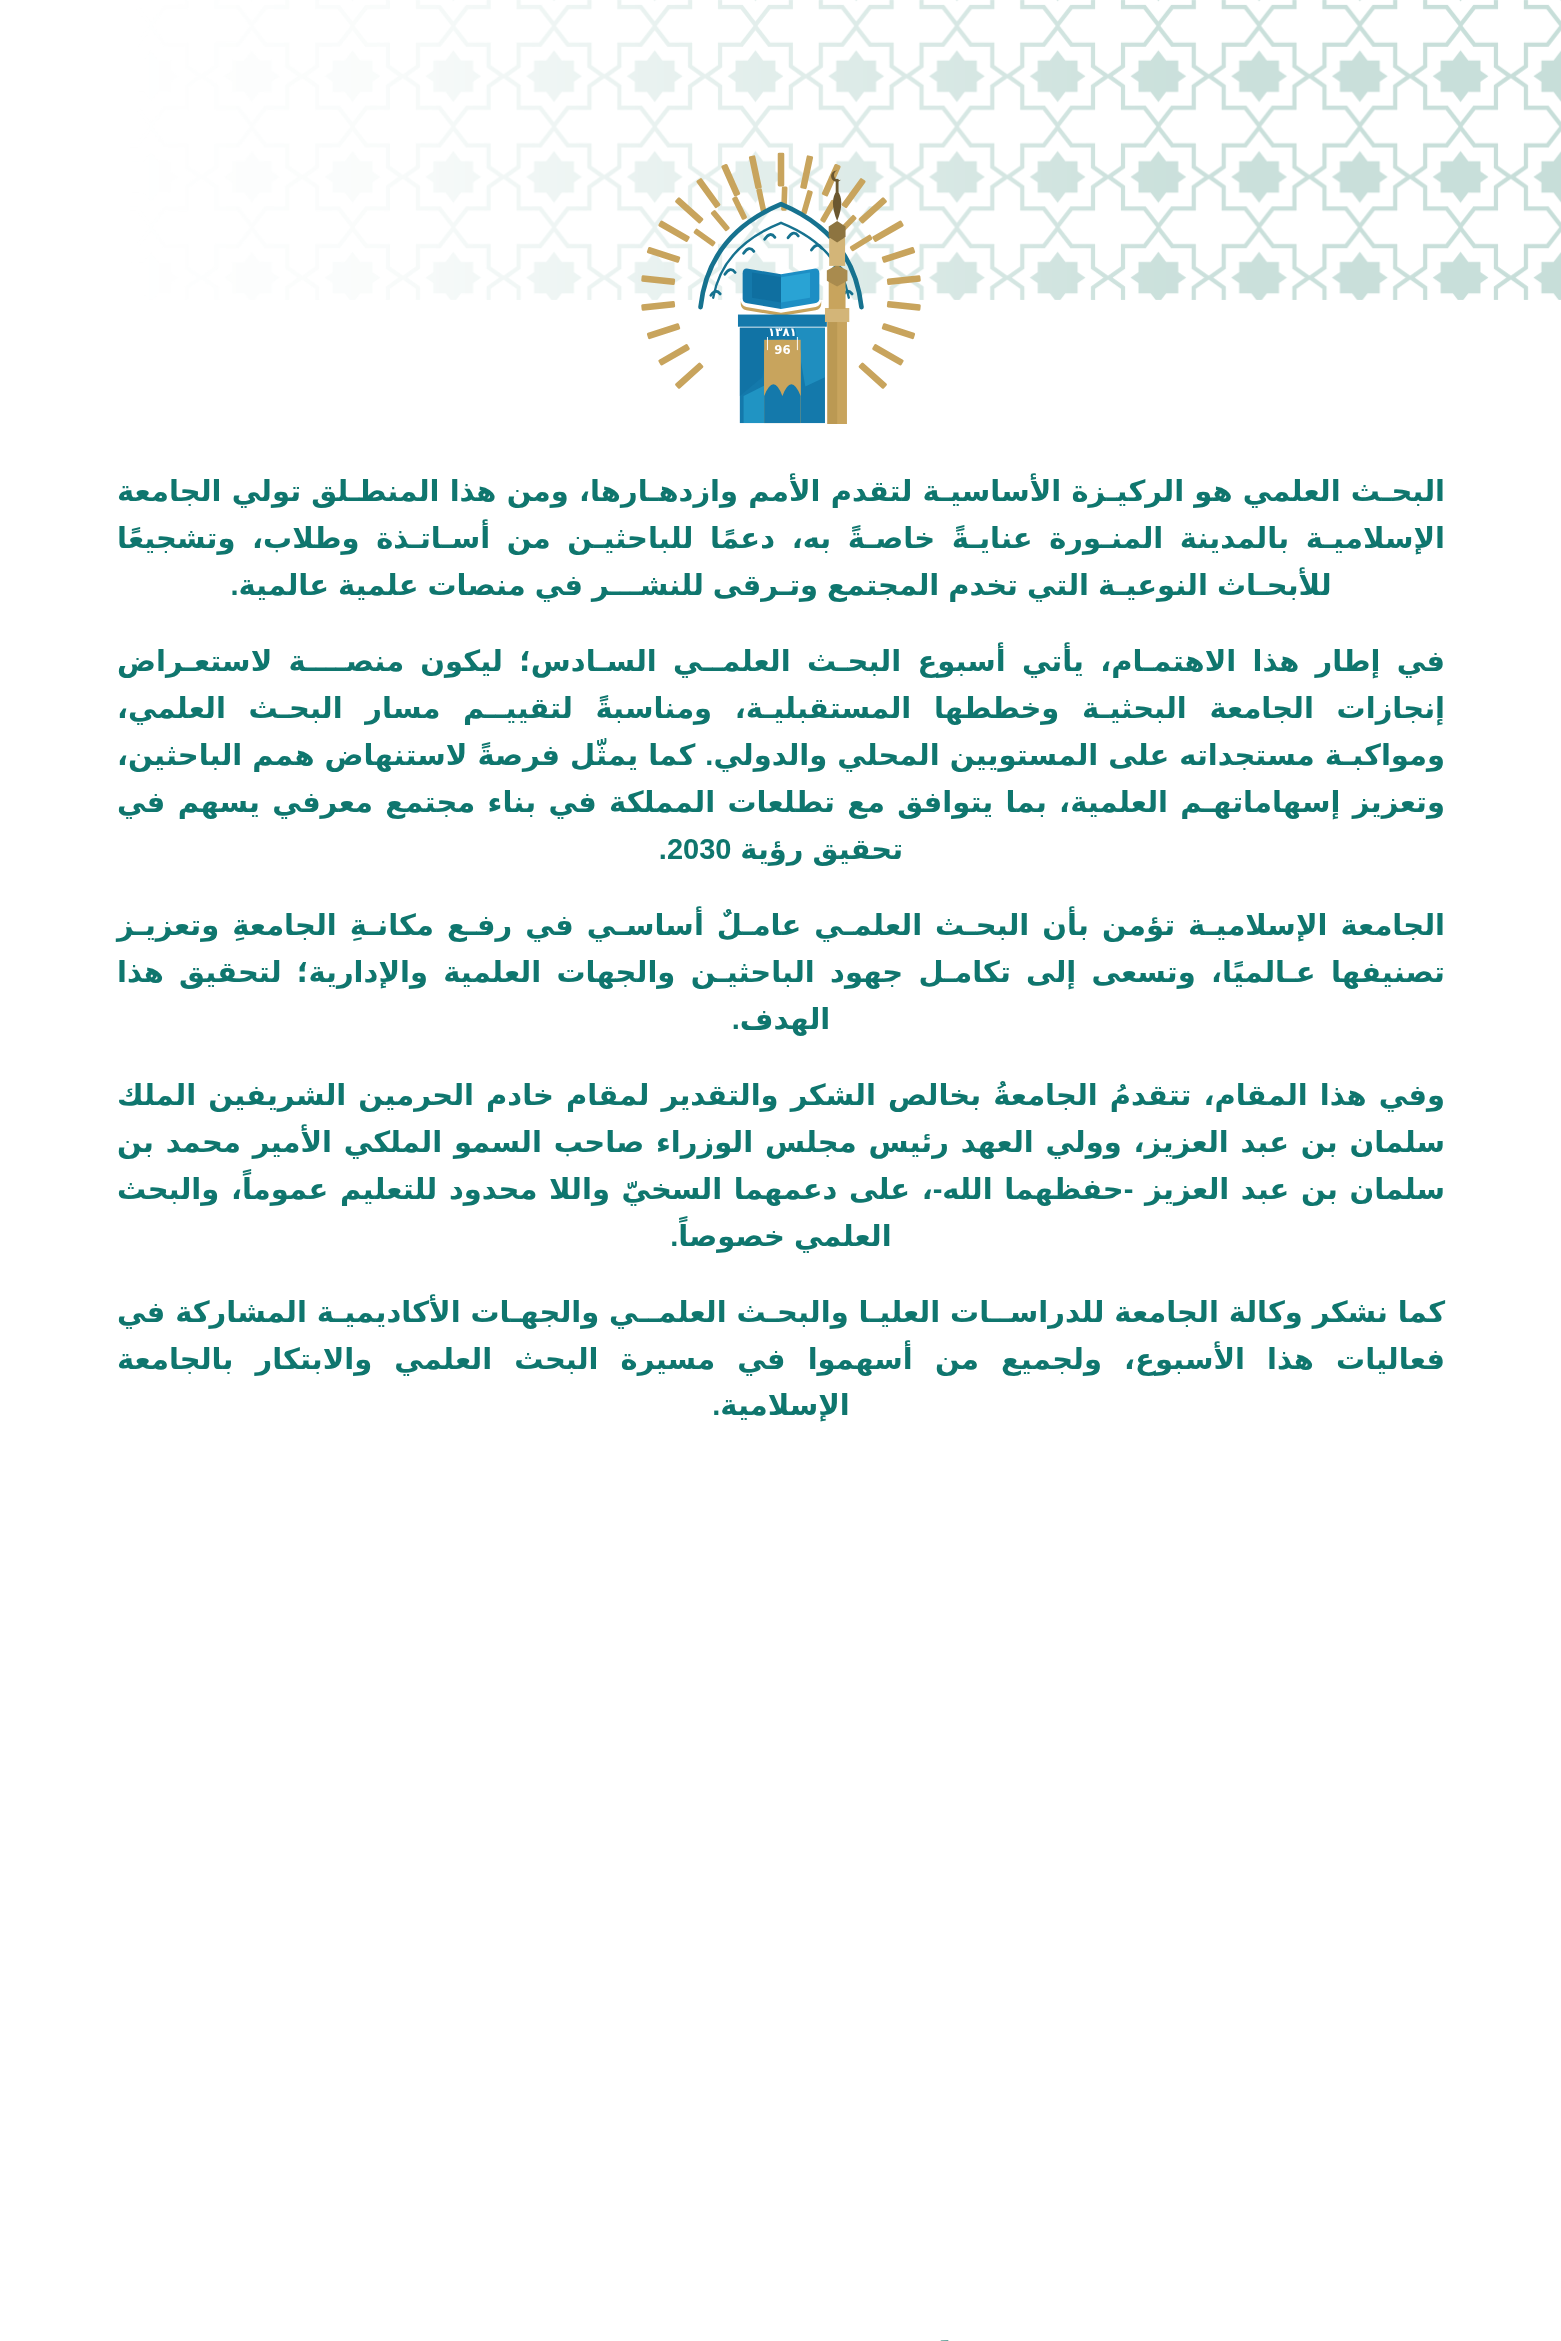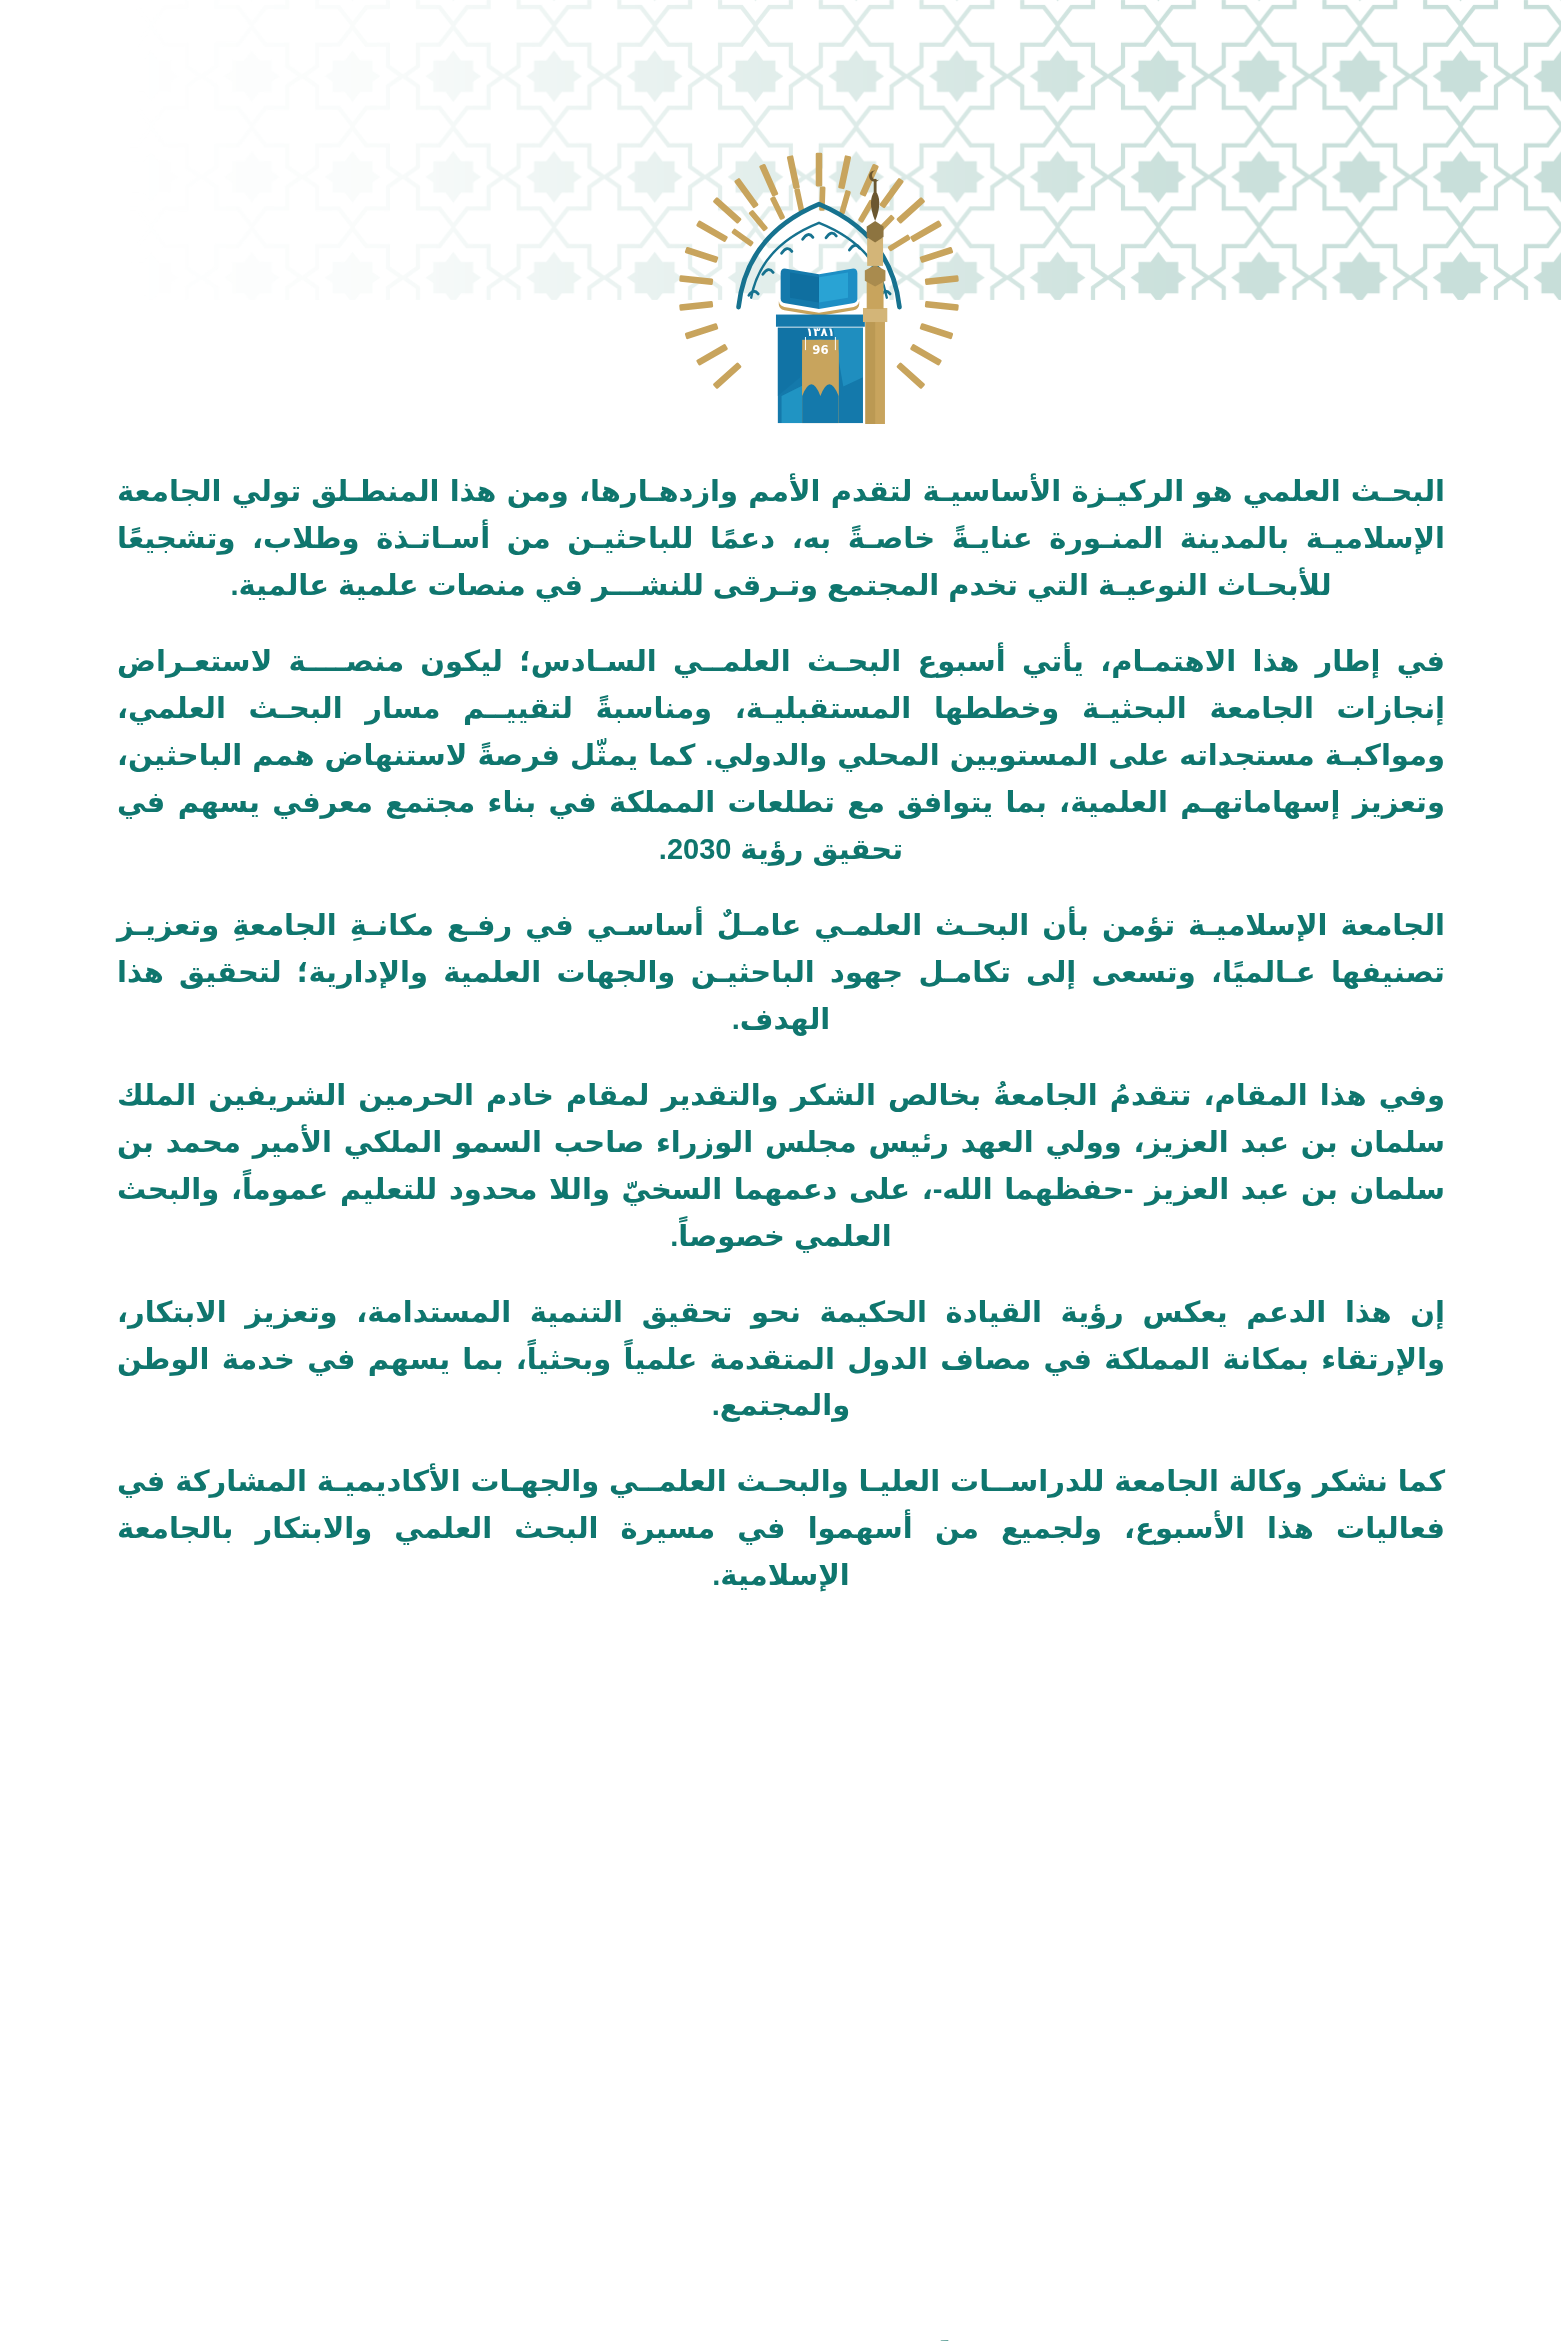--- a/index.html
+++ b/index.html
@@ -14,21 +14,21 @@
   
   .pattern-band{position:absolute;left:0;width:1562px;overflow:hidden;pointer-events:none;}
   .pattern-top{top:0;height:300px;}
   .pattern-top .fade{
     position:absolute;inset:0;
     -webkit-mask-image:linear-gradient(to left,rgba(0,0,0,1) 0%,rgba(0,0,0,.92) 26%,rgba(0,0,0,.45) 55%,rgba(0,0,0,.10) 76%,rgba(0,0,0,0) 92%);
     mask-image:linear-gradient(to left,rgba(0,0,0,1) 0%,rgba(0,0,0,.92) 26%,rgba(0,0,0,.45) 55%,rgba(0,0,0,.10) 76%,rgba(0,0,0,0) 92%);
   }
 
   
-  .logo-wrap{position:absolute;left:669px;top:134px;width:300px;height:290px;}
+  .logo-wrap{position:absolute;left:631px;top:134px;width:300px;height:290px;}
 
   
   .letter{
     position:absolute;left:0;top:468px;width:1562px;
     padding:0 117px;box-sizing:border-box;
     direction:rtl;text-align:justify;
   }
   .para{
     color:#0f766e;
     font-weight:bold;
@@ -179,21 +179,20 @@
         <path d="M440,78 a12,12 0 1 0 8,20 a9,9 0 1 1 -8,-20" fill="#6b5730"></path>
       </g>
     </svg>
   </div>
 
   <div class="letter">
     <p class="para">البحـث العلمي هو الركيـزة الأساسيـة لتقدم الأمم وازدهـارها، ومن هذا المنطـلق تولي الجامعة الإسلاميـة بالمدينة المنـورة عنايـةً خاصـةً به، دعمًا للباحثيـن من أسـاتـذة وطلاب، وتشجيعًا للأبحـاث النوعيـة التي تخدم المجتمع وتـرقى للنشـــر في منصات علمية عالمية.</p>
     <p class="para">في إطار هذا الاهتمـام، يأتي أسبوع البحـث العلمــي السـادس؛ ليكون منصــــة لاستعـراض إنجازات الجامعة البحثيـة وخططها المستقبليـة، ومناسبةً لتقييــم مسار البحـث العلمي، ومواكبـة مستجداته على المستويين المحلي والدولي. كما يمثّل فرصةً لاستنهاض همم الباحثين، وتعزيز إسهاماتهـم العلمية، بما يتوافق مع تطلعات المملكة في بناء مجتمع معرفي يسهم في تحقيق رؤية 2030.</p>
     <p class="para">الجامعة الإسلاميـة تؤمن بأن البحـث العلمـي عامـلٌ أساسـي في رفـع مكانـةِ الجامعةِ وتعزيـز تصنيفها عـالميًا، وتسعى إلى تكامـل جهود الباحثيـن والجهات العلمية والإدارية؛ لتحقيق هذا الهدف.</p>
     <p class="para">وفي هذا المقام، تتقدمُ الجامعةُ بخالص الشكر والتقدير لمقام خادم الحرمين الشريفين الملك سلمان بن عبد العزيز، وولي العهد رئيس مجلس الوزراء صاحب السمو الملكي الأمير محمد بن سلمان بن عبد العزيز -حفظهما الله-، على دعمهما السخيّ واللا محدود للتعليم عموماً، والبحث العلمي خصوصاً.</p>
-    <p class="para">إن هذا الدعم يعكس رؤية القيادة الحكيمة نحو تحقيق التنمية المستدامة، وتعزيز الابتكار، والإرتقاء بمكانة المملكة في مصاف الدول المتقدمة علمياً وبحثياً، بما يسهم في خدمة الوطن والمجتمع.</p>
     <p class="para">كما نشكر وكالة الجامعة للدراســات العليـا والبحـث العلمــي والجهـات الأكاديميـة المشاركة في فعاليات هذا الأسبوع، ولجميع من أسهموا في مسيرة البحث العلمي والابتكار بالجامعة الإسلامية.</p>
   </div>
 
   <div class="signature-block">
     <div class="sig-name">د. صَالح بن عَلي العُقَلا</div>
     
   </div>
 
 </div>
 

